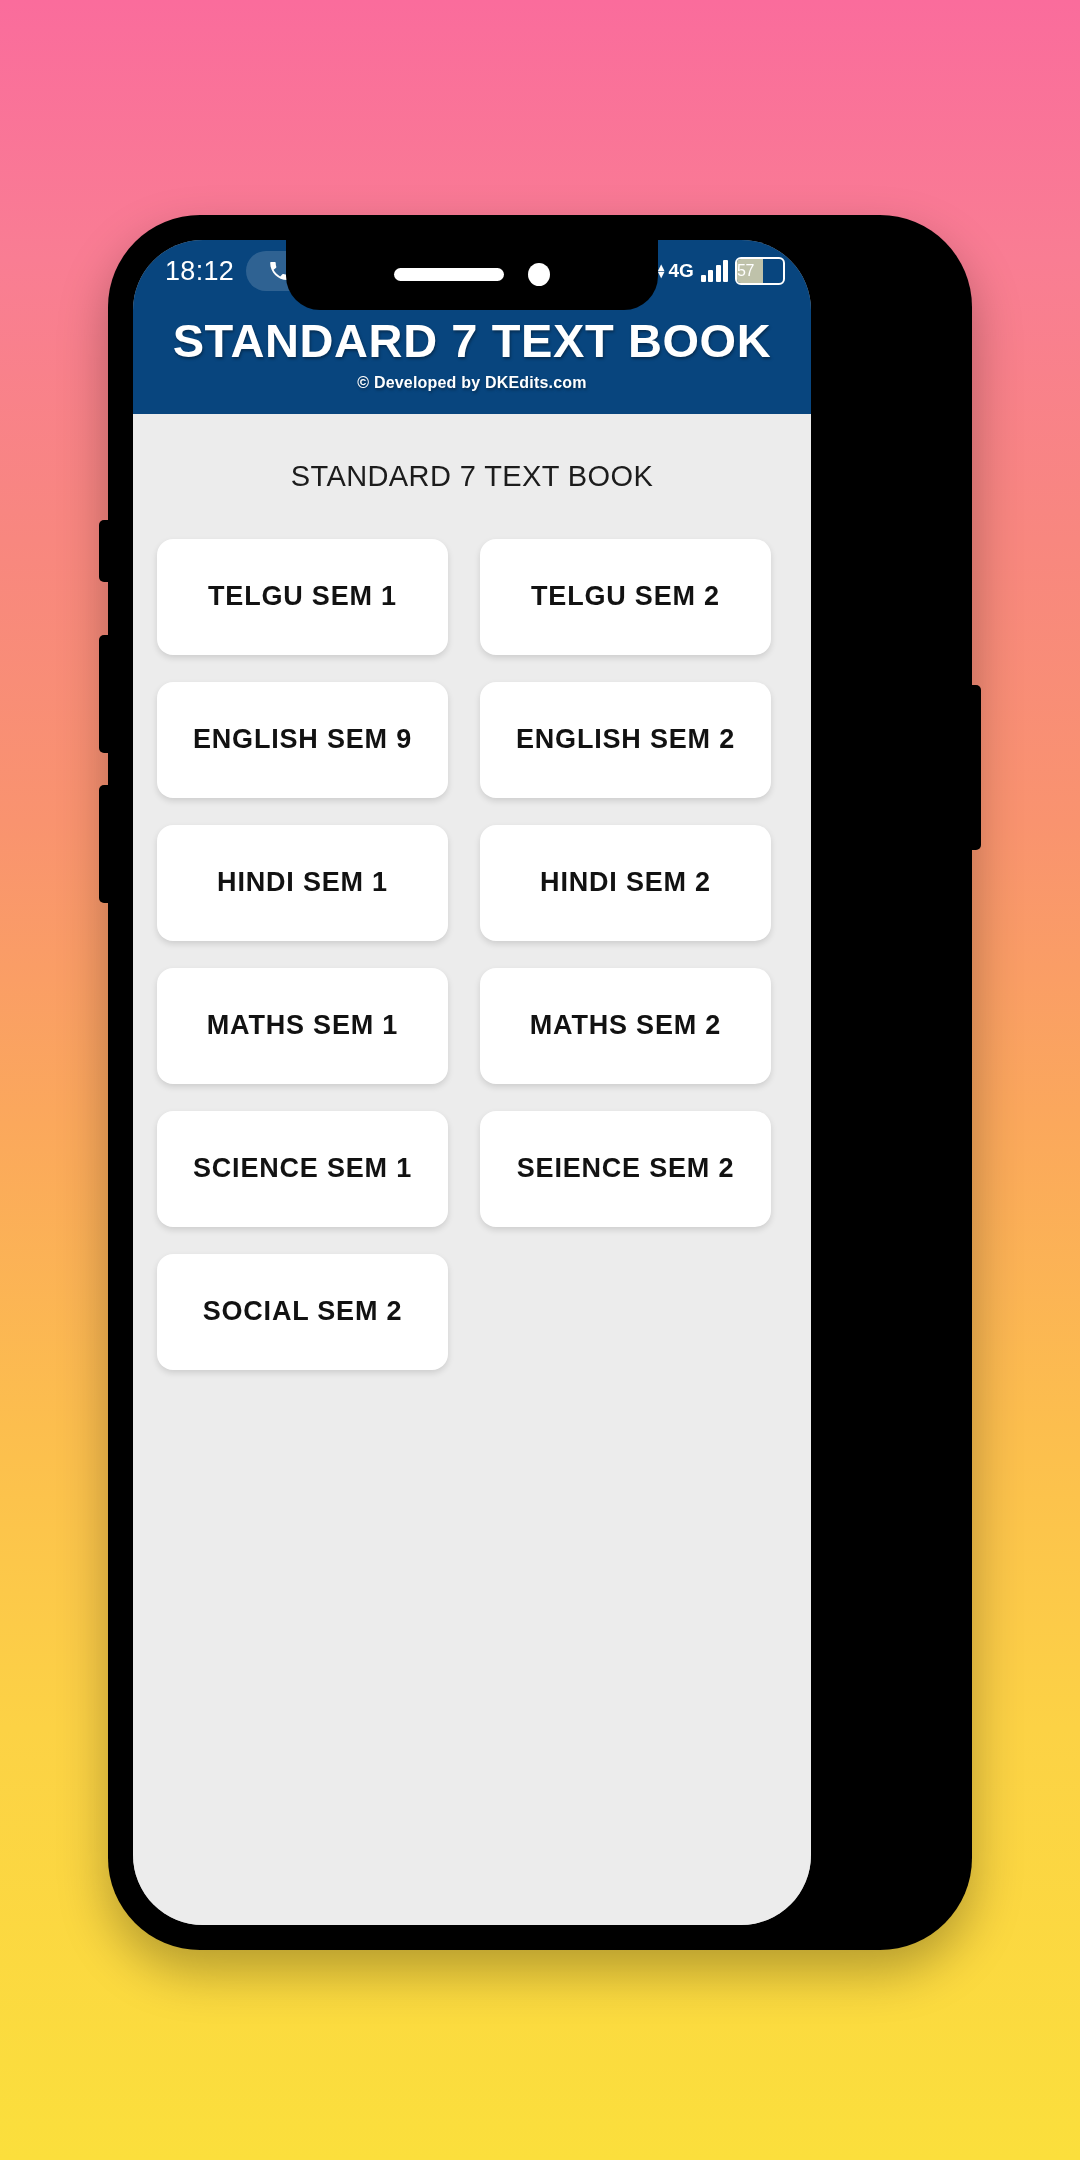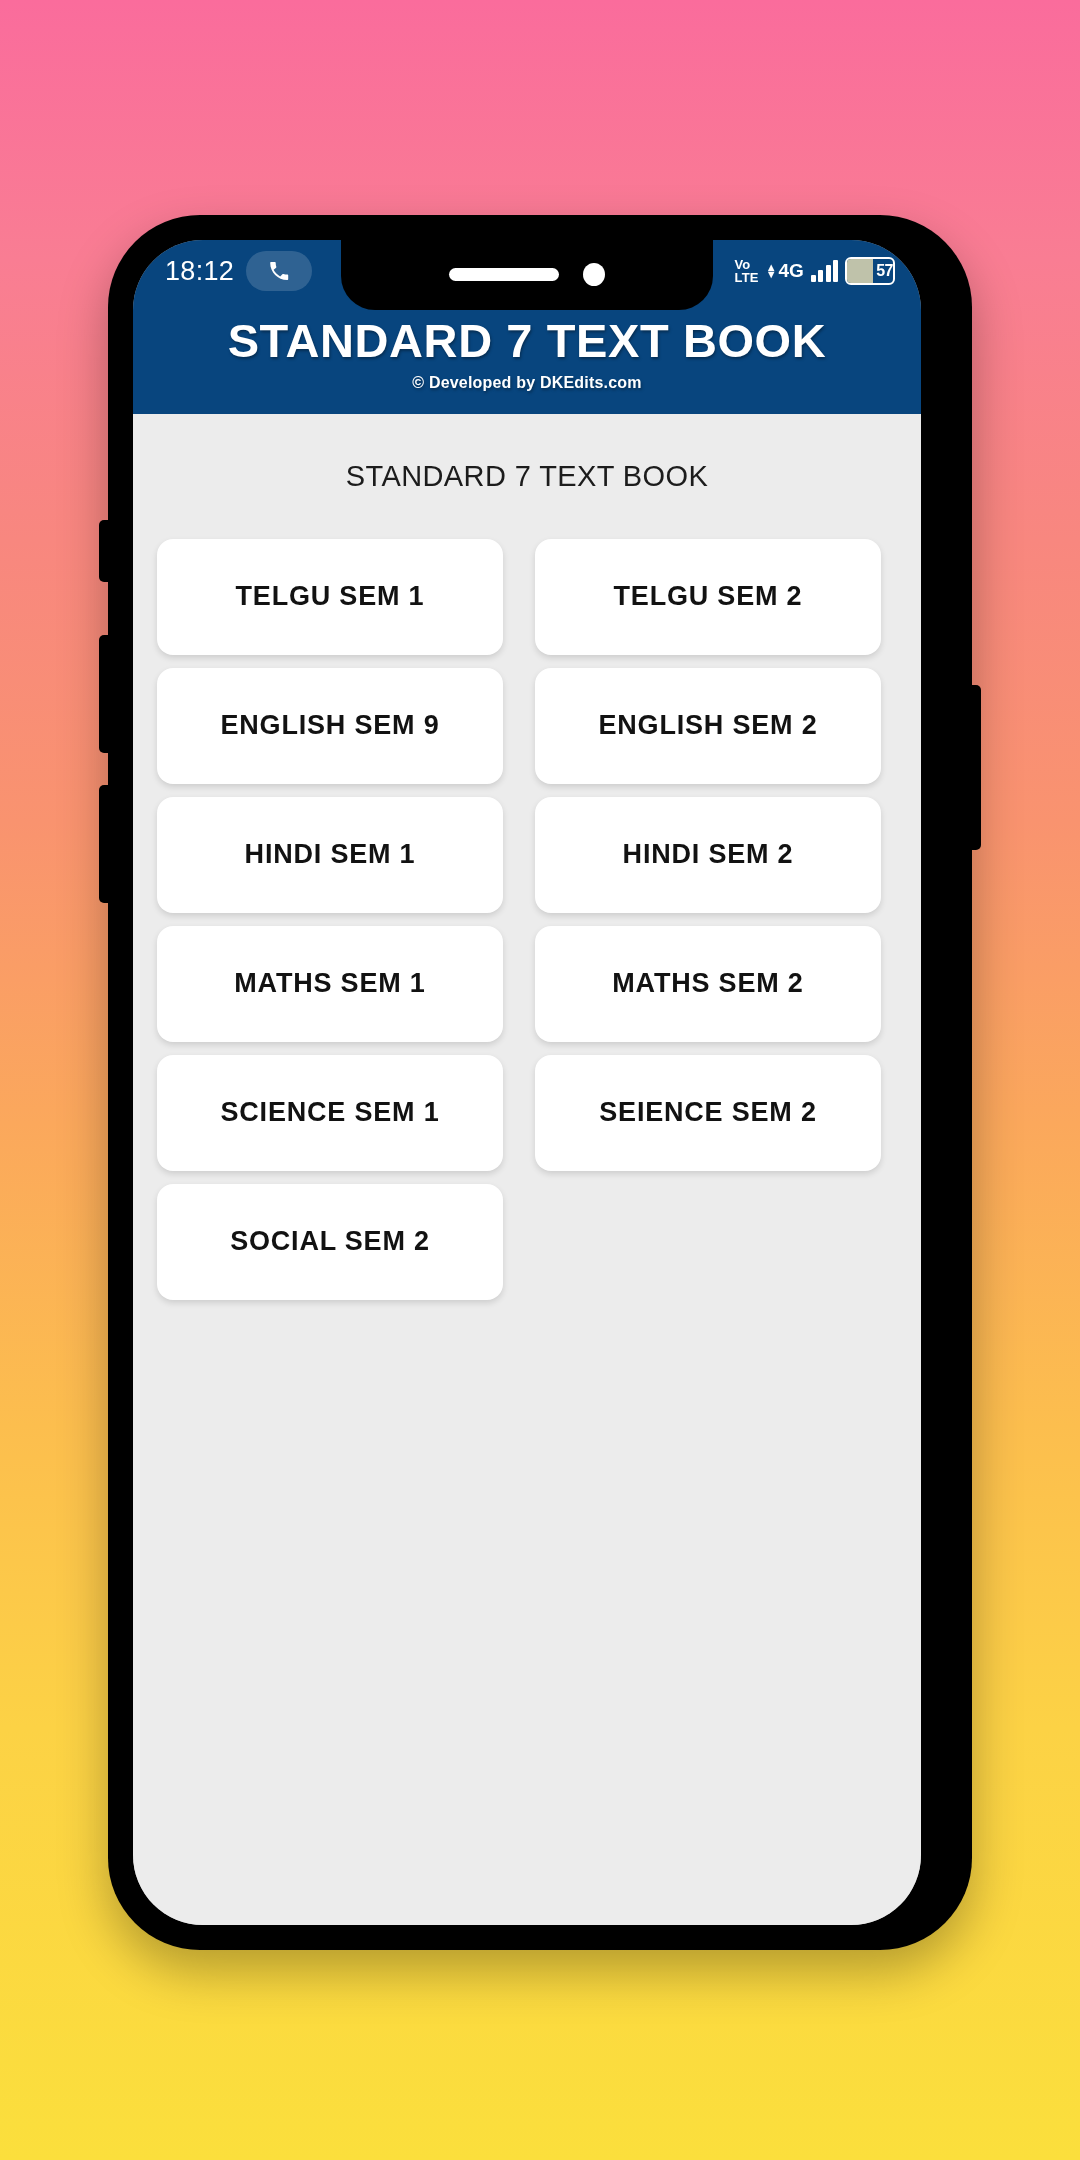--- a/index.html
+++ b/index.html
@@ -48,21 +48,21 @@
   }
   .btn-mute   { left: -9px; top: 305px;  width: 11px; height: 62px;  border-radius: 5px 0 0 5px; }
   .btn-volup  { left: -9px; top: 420px;  width: 11px; height: 118px; border-radius: 5px 0 0 5px; }
   .btn-voldn  { left: -9px; top: 570px;  width: 11px; height: 118px; border-radius: 5px 0 0 5px; }
   .btn-power  { right: -9px; top: 470px; width: 11px; height: 165px; border-radius: 0 5px 5px 0; }
 
   .screen {
     position: absolute;
     left: 25px;
     top: 25px;
-    width: 788px;
+    width: 678px;
     height: 1685px;
     border-radius: 70px;
     overflow: hidden;
     background: #a3a3a3;
   }
 
   
   .statusbar {
     position: relative;
     height: 62px;
@@ -165,26 +165,25 @@
   .battery-fill {
     position: absolute;
     left: 0; top: 0; bottom: 0;
     width: 57%;
     background: #BFC2AA;
   }
   .battery-text {
     position: relative;
     z-index: 2;
     width: 100%;
-    text-align: right;
+    text-align: left;
     color: #FFFFFF;
     font-size: 16px;
-    font-weight: bold;
+    font-weight: normal;
     letter-spacing: -0.5px;
-    padding-left: 12px;
   }
 
   
   .notch {
     position: absolute;
     left: 50%;
     transform: translateX(-50%);
     top: -2px;
     width: 372px;
     height: 72px;
@@ -244,21 +243,21 @@
     color: #1C1C1C;
     font-size: 29px;
     font-family: "Liberation Sans", sans-serif;
     letter-spacing: 0.4px;
     padding: 46px 0 0 0;
   }
 
   .grid {
     display: grid;
     grid-template-columns: 1fr 1fr;
-    gap: 13px 32px;
+    gap: 27px 32px;
     padding: 46px 40px 0 24px;
     box-sizing: border-box;
   }
 
   .tile {
     background: #FFFFFF;
     border-radius: 16px;
     height: 116px;
     display: flex;
     align-items: center;

